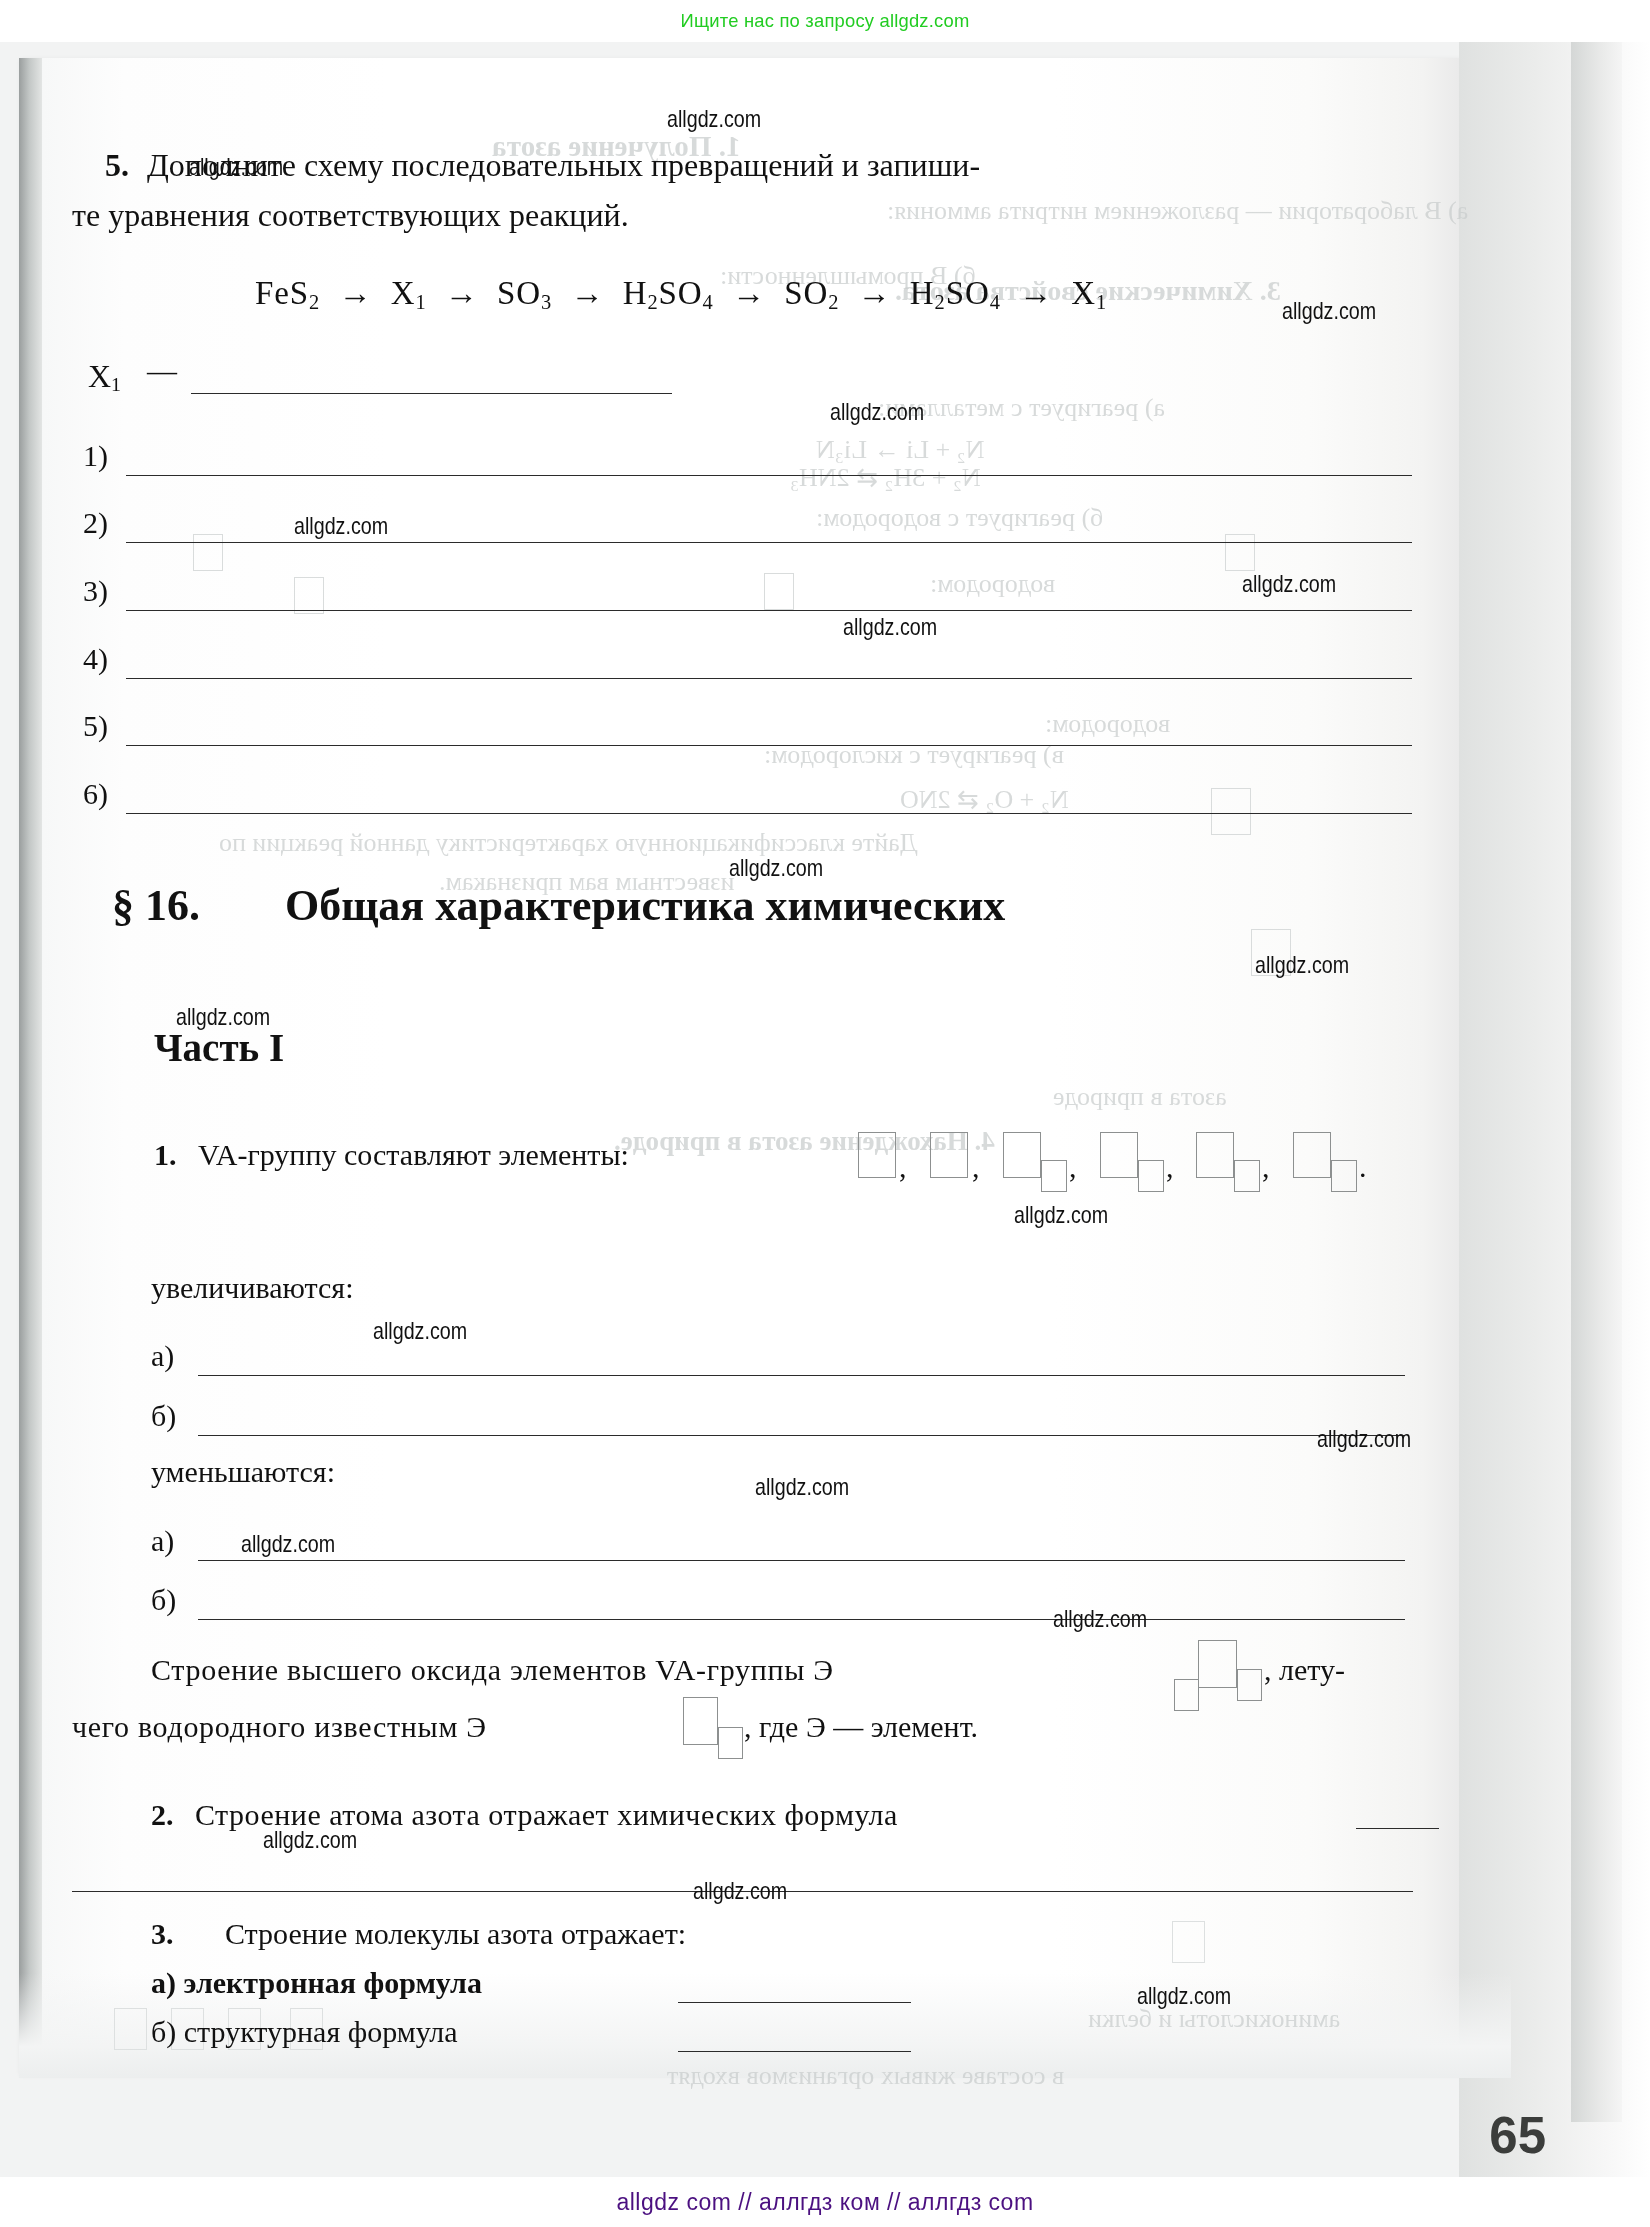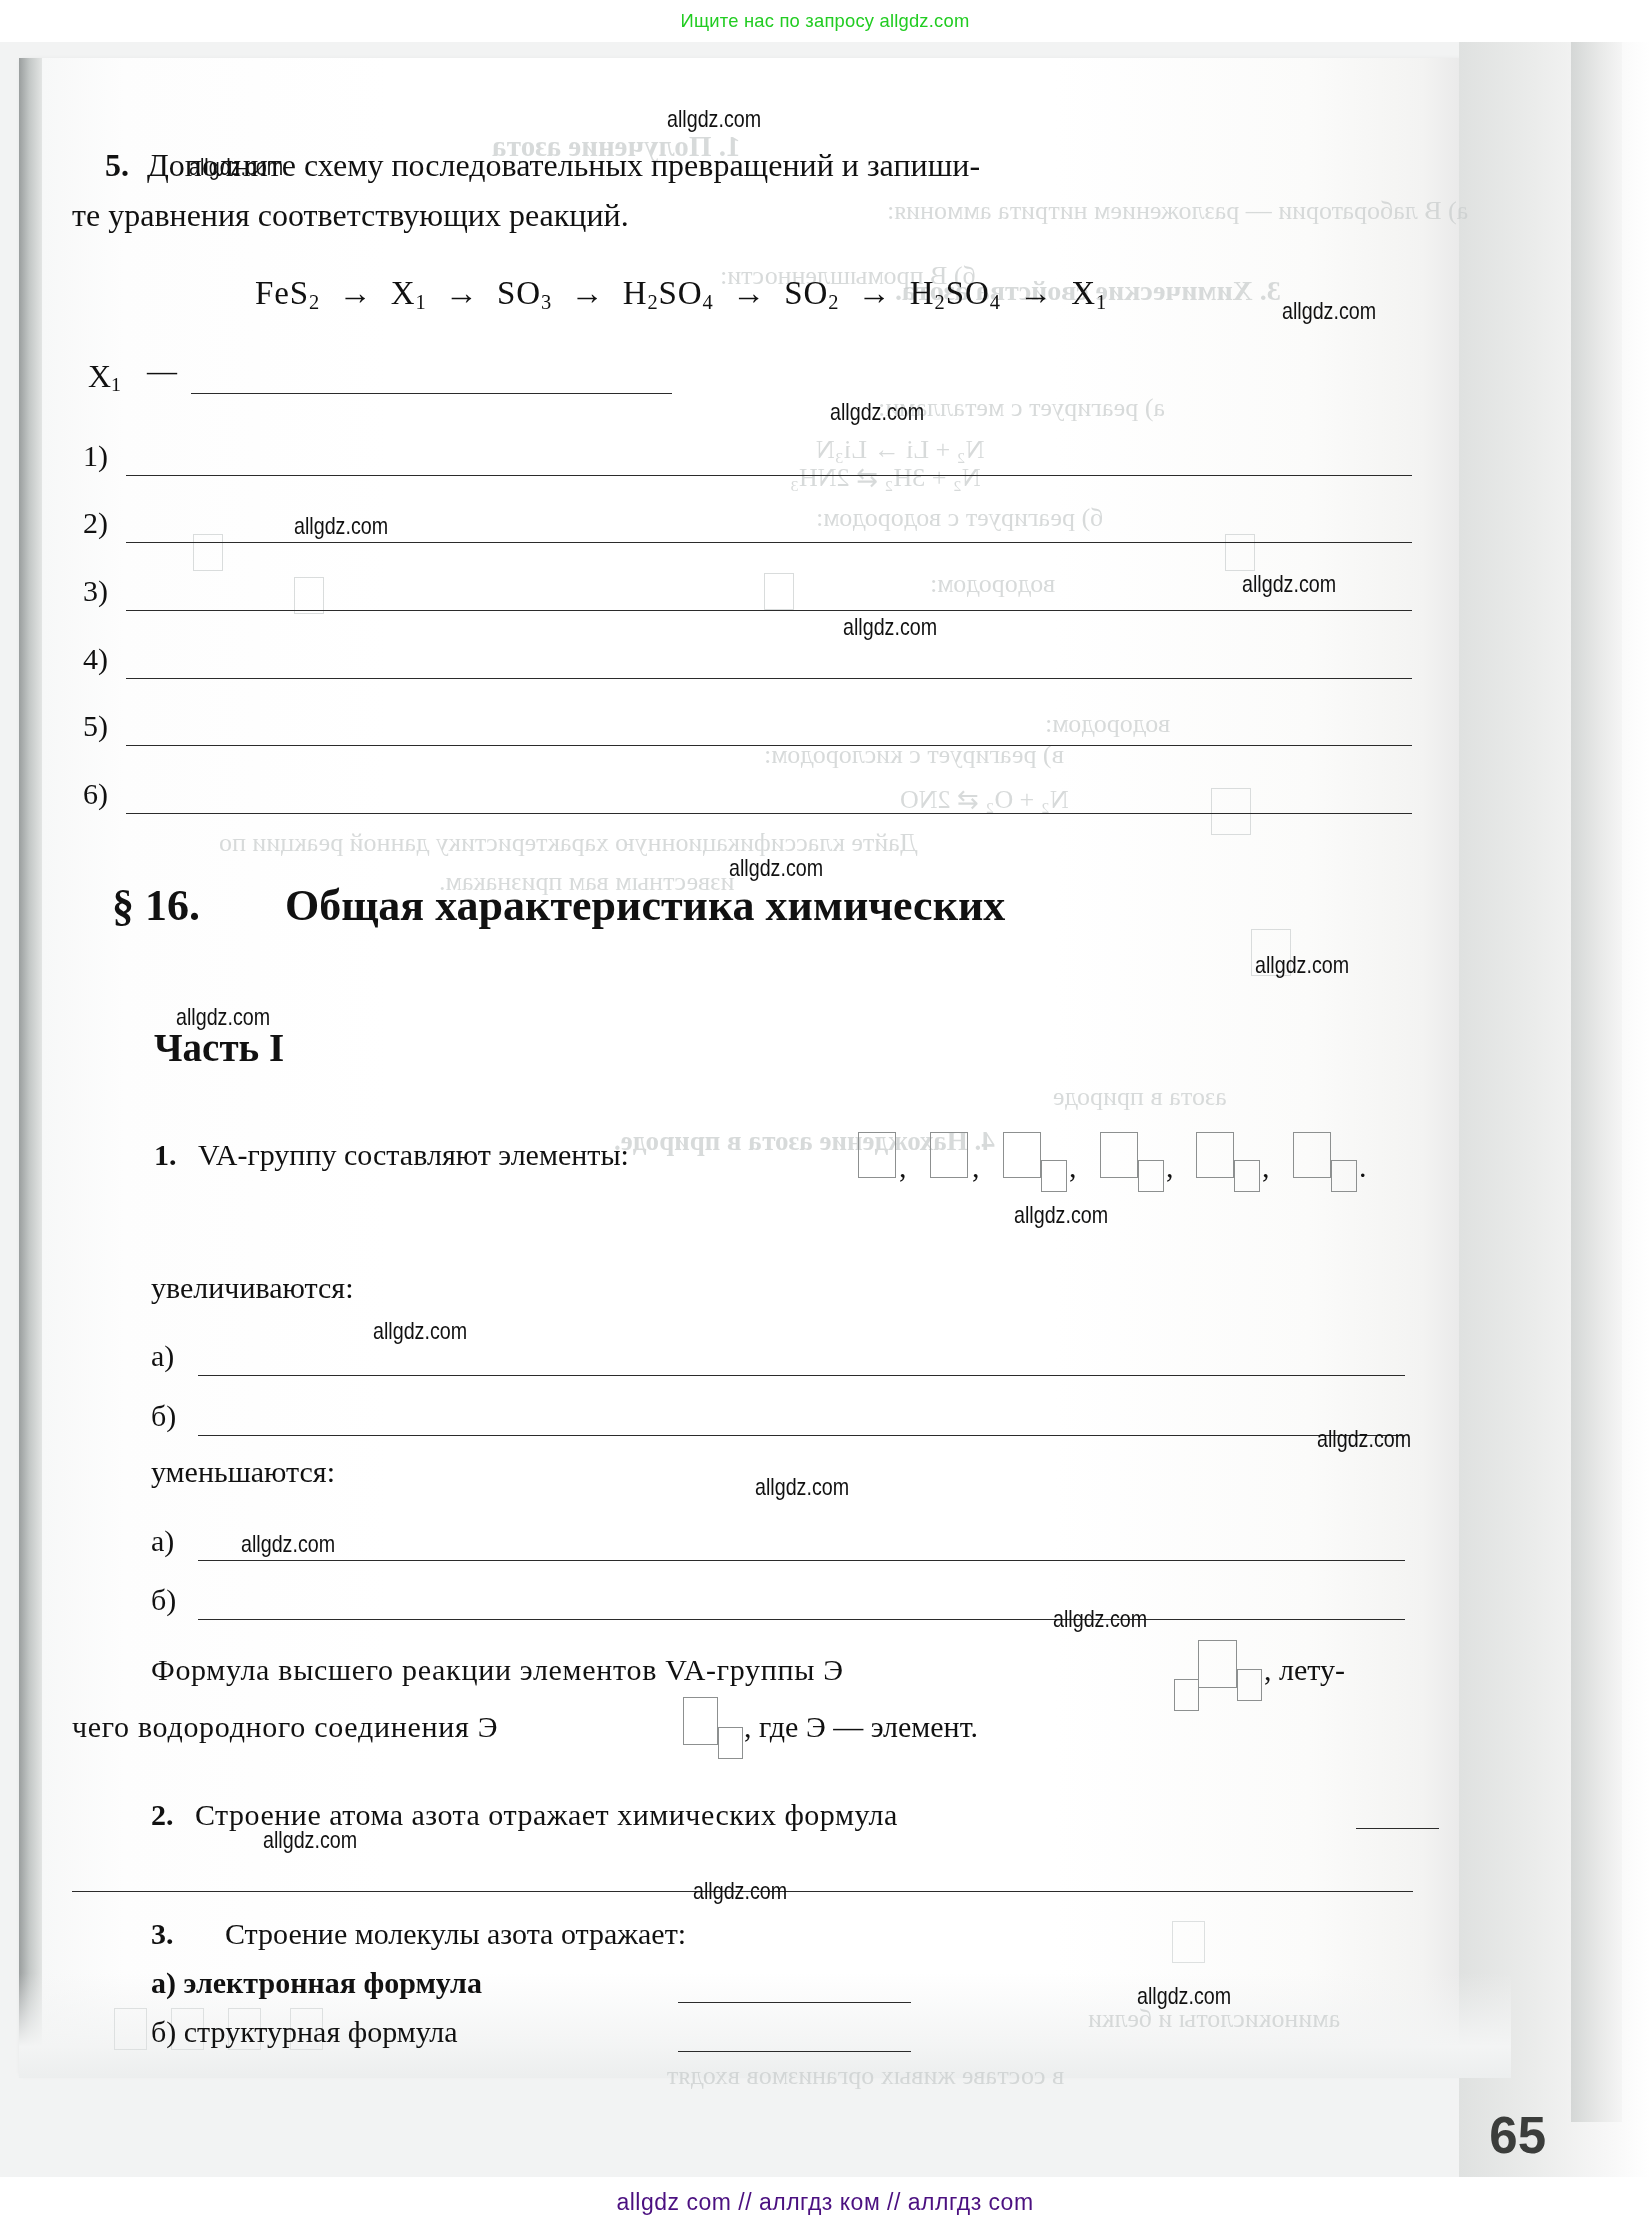--- a/index.html
+++ b/index.html
@@ -243,27 +243,27 @@
     <div class="rule" style="left:198px; top:1393px; width:1207px;"></div>
 
     <span class="blk serif" style="left:151px; top:1413px; font-size:30px;">уменьшаются:</span>
 
     <span class="blk serif" style="left:151px; top:1482px; font-size:30px;">а)</span>
     <div class="rule" style="left:198px; top:1518px; width:1207px;"></div>
 
     <span class="blk serif" style="left:151px; top:1541px; font-size:30px;">б)</span>
     <div class="rule" style="left:198px; top:1577px; width:1207px;"></div>
 
-    <span class="blk serif" style="left:151px; top:1611px; font-size:30px; letter-spacing:0.7px;">Формула высшего реакции элементов VA-группы Э</span>
+    <span class="blk serif" style="left:151px; top:1611px; font-size:30px; letter-spacing:0.7px;">Строение высшего оксида элементов VA-группы Э</span>
     <div class="box" style="left:1174px; top:1637px; width:24.6px; height:32px;"></div>
     <div class="box" style="left:1198px; top:1598px; width:39px; height:48px;"></div>
     <div class="box" style="left:1237px; top:1627px; width:24.6px; height:32px;"></div>
     <span class="blk serif" style="left:1264px; top:1611px; font-size:30px;">, лету-</span>
 
-    <span class="blk serif" style="left:72px; top:1668px; font-size:30px; letter-spacing:0.7px;">чего водородного соединения Э</span>
+    <span class="blk serif" style="left:72px; top:1668px; font-size:30px; letter-spacing:0.7px;">чего водородного известным Э</span>
     <div class="box" style="left:683px; top:1655px; width:35px; height:48px;"></div>
     <div class="box" style="left:718px; top:1685px; width:24.6px; height:32px;"></div>
     <span class="blk serif" style="left:744px; top:1668px; font-size:30px;">, где Э — элемент.</span>
 
     <span class="blk serif b" style="left:151px; top:1756px; font-size:30px;">2.</span>
     <span class="blk serif" style="left:195px; top:1756px; font-size:30px; letter-spacing:0.5px;">Строение атома азота отражает химических формула</span>
     <div class="rule" style="left:1356px; top:1786px; width:83px;"></div>
     <div class="rule" style="left:72px; top:1849px; width:1341px;"></div>
 
     <span class="blk serif b" style="left:151px; top:1875px; font-size:30px;">3.</span>

